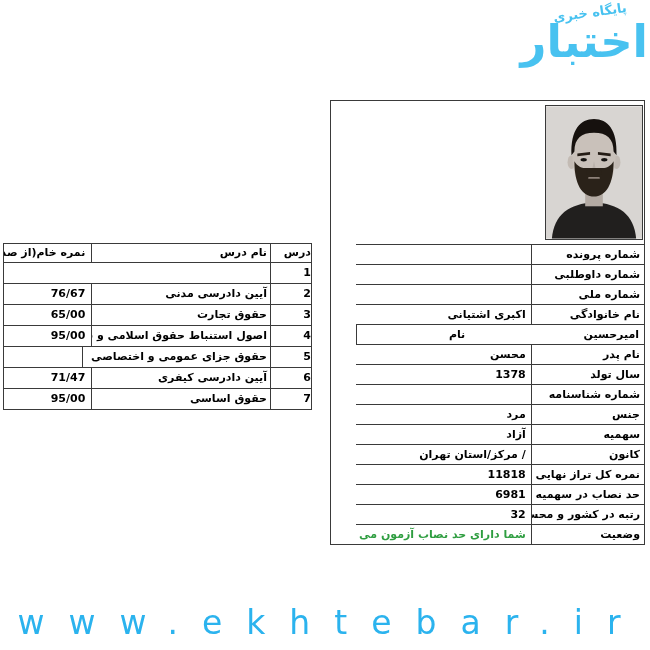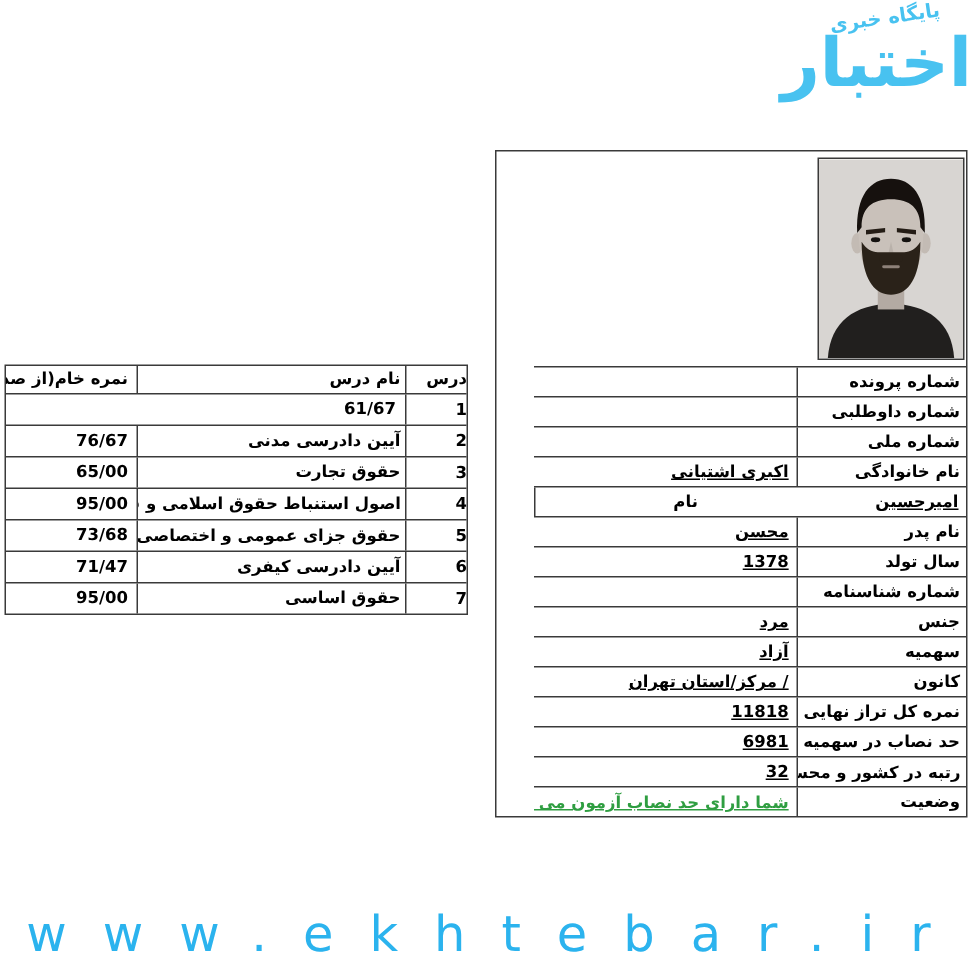--- a/index.html
+++ b/index.html
@@ -24,21 +24,21 @@
     position:absolute; top:4px; right:1px; width:98px; height:135px;
     border:1px solid #3a3a3a; box-sizing:border-box; overflow:hidden;
   }
   .photo-frame svg { display:block; width:100%; height:100%; }
   .info-row { display:flex; height:20px; box-sizing:border-box; border-top:1px solid #3a3a3a; }
   .cell {
     box-sizing:border-box; font-size:11px; font-weight:bold; line-height:19px;
     white-space:nowrap; overflow:hidden;
   }
   .cell.label { width:123px; border-left:1px solid #3a3a3a; padding:0 4px 0 2px; text-align:right; }
-  .cell.value { width:190px; padding:0 5px 0 4px; text-align:right;text-decoration:underline; }
+  .cell.value { width:190px; padding:0 5px 0 4px; text-align:right; }
 
   
   .scores-table {
     position:absolute; left:3px; top:243px; width:309px;
     box-sizing:border-box; border:1px solid #3a3a3a; direction:rtl; background:#fff;
   }
   .s-row { display:flex; height:21px; box-sizing:border-box; border-top:1px solid #3a3a3a; }
   .s-row.header { height:18px; border-top:none; }
   .sc { box-sizing:border-box; font-size:11px; font-weight:bold; line-height:20px; white-space:nowrap; overflow:hidden; }
   .header .sc { line-height:17px; text-align:center; padding:0; }
@@ -150,41 +150,39 @@
   </div>
 
   <div class="scores-table">
     <div class="s-row header">
       <div class="sc idx">درس</div>
       <div class="sc course">نام درس</div>
       <div class="sc raw">نمره خام(از صد)</div>
     </div>
     <div class="s-row">
       <div class="sc idx">1</div>
-      <div class="sc raw">61/67</div>
     </div>
     <div class="s-row">
       <div class="sc idx">2</div>
       <div class="sc course">آیین دادرسی مدنی</div>
       <div class="sc raw">76/67</div>
     </div>
     <div class="s-row">
       <div class="sc idx">3</div>
       <div class="sc course">حقوق تجارت</div>
       <div class="sc raw">65/00</div>
     </div>
     <div class="s-row">
       <div class="sc idx">4</div>
       <div class="sc course">اصول استنباط حقوق اسلامی و فقه</div>
       <div class="sc raw">95/00</div>
     </div>
     <div class="s-row">
       <div class="sc idx">5</div>
       <div class="sc course">حقوق جزای عمومی و اختصاصی</div>
-      <div class="sc raw">73/68</div>
     </div>
     <div class="s-row">
       <div class="sc idx">6</div>
       <div class="sc course">آیین دادرسی کیفری</div>
       <div class="sc raw">71/47</div>
     </div>
     <div class="s-row">
       <div class="sc idx">7</div>
       <div class="sc course">حقوق اساسی</div>
       <div class="sc raw">95/00</div>

